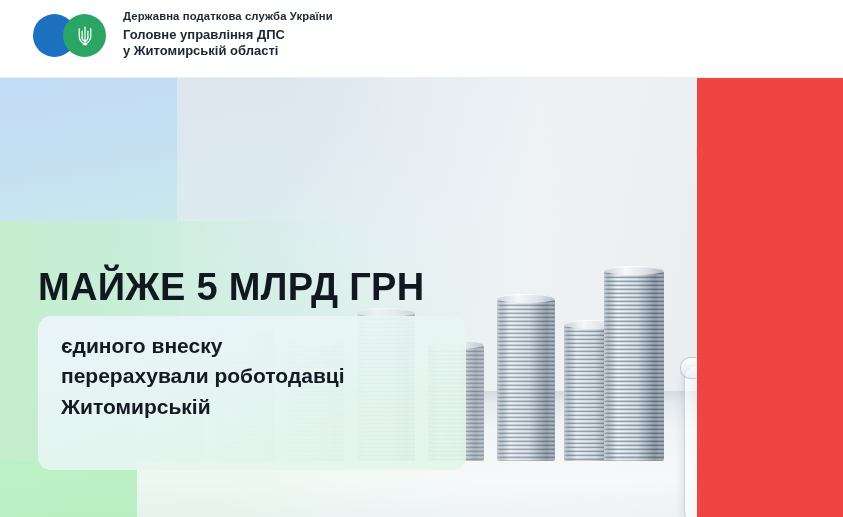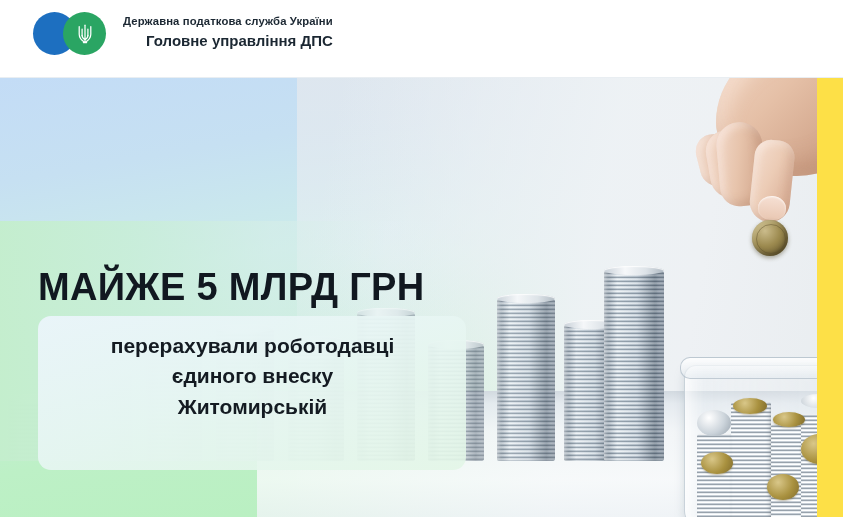--- a/index.html
+++ b/index.html
@@ -12,21 +12,21 @@
     height: 517px;
     overflow: hidden;
     font-family: "Liberation Sans", "DejaVu Sans", sans-serif;
   }
 
   .page {
     position: relative;
     width: 843px;
     height: 517px;
     overflow: hidden;
-    background: #fde047;
+    background: #ef4444;
   }
 
   
   .header {
     position: absolute;
     left: 0; top: 0;
     width: 843px;
     height: 78px;
     background: #ffffff;
     box-sizing: border-box;
@@ -69,46 +69,44 @@
     line-height: 1.0;
   }
   .org-line1 {
     font-size: 11.3px;
     font-weight: bold;
     letter-spacing: 0.1px;
     white-space: nowrap;
     margin-bottom: 6px;
   }
   .org-line2, .org-line3 {
-    font-size: 15px;
+    font-size: 13px;
     font-weight: bold;
     white-space: nowrap;
     margin-bottom: 3px;
-    text-align: right;
   }
 
   .header-rule {
     position: absolute;
     left: 0;
     top: 77px;
     width: 843px;
     height: 1px;
     background: #e9eef2;
   }
 
   
   .banner {
     position: absolute;
     left: 0;
     top: 78px;
-    width: 817px;
+    width: 697px;
     height: 439px;
     overflow: hidden;
     background: #c9dff3;
-    text-align: center;
   }
 
   
   .bg-gradient {
     position: absolute;
     inset: 0;
     background:
       linear-gradient(170deg,
         #c3dcf6 0%,
         #c6e0f2 18%,
@@ -409,20 +407,21 @@
               <path d="M12.9 13.4 C12.9 15.4 11.6 16.6 10 17.4"></path>
               <path d="M8.4 20.6 H11.6"></path>
             </g>
           </svg>
         </div>
       </div>
 
       <div class="org-text">
         <div class="org-line1">Державна податкова служба України</div>
         <div class="org-line2">Головне управління ДПС</div>
+        <div class="org-line3">у Житомирській області</div>
       </div>
 
     </div>
     <div class="header-rule"></div>
   </div>
 
   <div class="banner">
 
     <div class="bg-gradient"></div>
     <div class="bg-photo-light"></div>
@@ -471,19 +470,19 @@
       <div class="thumb"></div>
       <div class="thumb-nail"></div>
       <div class="held-coin">
         <div class="held-coin-edge"></div>
       </div>
     </div>
 
     <div class="headline">МАЙЖЕ 5 МЛРД ГРН</div>
 
     <div class="text-card">
+      <div class="card-line">єдиного внеску</div>
       <div class="card-line">перерахували роботодавці</div>
-      <div class="card-line">єдиного внеску</div>
       <div class="card-line">Житомирській</div>
     </div>
 
   </div>
 </div>
 
 </body></html>

